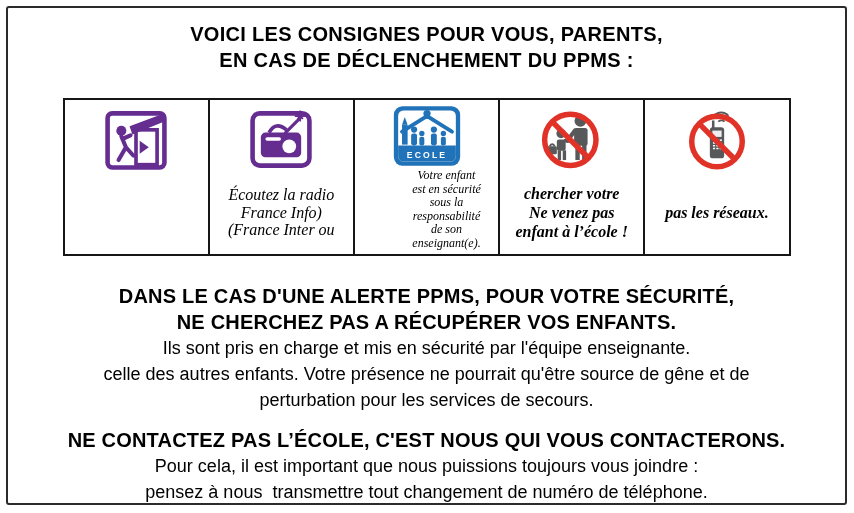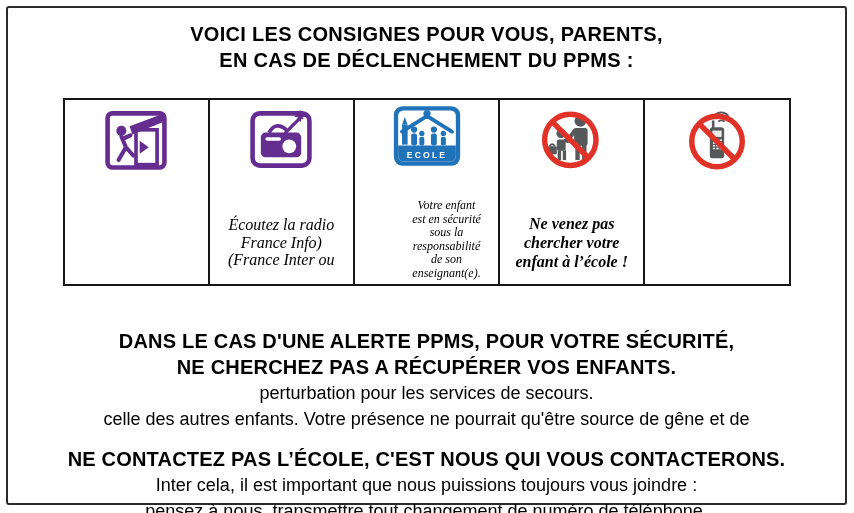--- a/index.html
+++ b/index.html
@@ -15,40 +15,39 @@
   .title { text-align:center; font-weight:bold; font-size:20px; line-height:26px; letter-spacing:0.3px; }
 
   .pictotable {
     width:724px; margin:25px auto 0; display:flex;
     border:2px solid #161616; background:#fff;
   }
   .cell {
     flex:1 1 0; min-width:0; min-height:118px; box-sizing:border-box;
     display:flex; flex-direction:column; align-items:center;
     padding:3px 2px 4px;
-    gap:30px;
   }
   .cell + .cell { border-left:2px solid #161616; }
   .icon-wrap { height:72px; display:flex; align-items:center; justify-content:center; }
   .cell.small-icon .icon-wrap { height:66px; }
   .caption {
     flex:1; display:flex; flex-direction:column; justify-content:center;
     text-align:center; font-family:"Liberation Serif", serif; font-style:italic;
     font-size:16px; line-height:17.5px;
   }
   .cell.fine .caption { font-size:12px; line-height:13.5px;margin-left:40px; }
   .cell.strong .caption { font-weight:bold; font-size:16px; line-height:19px; }
 
   .ic-purple { color:var(--purple); }
   .ic-blue   { color:var(--blue); }
   .grayfill  { fill:var(--gray); }
   .graystroke{ stroke:var(--gray); fill:none; }
   .redstroke { stroke:var(--red); fill:none; }
 
-  .alert-block   { margin-top:42px; text-align:center; font-size:18px; line-height:26px; }
+  .alert-block   { margin-top:27px; text-align:center; font-size:18px; line-height:26px; }
   .contact-block { margin-top:14px; text-align:center; font-size:18px; line-height:26px; }
   .hb { font-weight:bold; font-size:20px; letter-spacing:0.2px; }
   .u  { text-decoration-thickness:2px; text-underline-offset:3px; }
   .prewrap { white-space:pre-wrap; }
 </style>
 </head>
 <body>
 
 <div class="sheet">
   <div class="frame">
@@ -136,22 +135,22 @@
               <rect x="10.5" y="46.5" width="11.5" height="9.5" rx="1.5"></rect>
             </g>
             <path class="graystroke" d="M43.5,28 L34.5,40" stroke-width="5" stroke-linecap="round"></path>
             <path class="graystroke" d="M32,40 L36,40.5" stroke-width="4" stroke-linecap="round"></path>
             <path class="graystroke" d="M13.5,46.5 q3,-4.5 6,0" stroke-width="2.2"></path>
             <circle class="redstroke" cx="38" cy="39" r="30.5" stroke-width="6.5"></circle>
             <line class="redstroke" x1="17" y1="18" x2="59" y2="60" stroke-width="6.5"></line>
           </svg>
         </div>
         <div class="caption">
+          <div>chercher votre</div>
           <div>Ne venez pas</div>
-          <div>chercher votre</div>
           <div>enfant à l’école !</div>
         </div>
       </div>
 
       <div class="cell strong">
         <div class="icon-wrap">
           <svg viewBox="0 0 80 76" width="68" height="64" aria-hidden="true">
             <g class="grayfill">
               <rect x="34" y="16" width="3" height="10"></rect>
               <rect x="31.5" y="24" width="17" height="37" rx="3.5"></rect>
@@ -174,32 +173,34 @@
             <g class="graystroke" stroke-width="2.2">
               <path d="M41.5,17.5 a5,5 0 0 1 7.5,0"></path>
               <path d="M39,14 a8,8 0 0 1 12,0"></path>
               <path d="M36.5,10.5 a11,11 0 0 1 17,0"></path>
             </g>
             <circle class="redstroke" cx="40" cy="41" r="30" stroke-width="6.5"></circle>
             <line class="redstroke" x1="19" y1="20" x2="61" y2="62" stroke-width="6.5"></line>
           </svg>
         </div>
         <div class="caption">
+          <div>pas les réseaux.</div>
         </div>
       </div>
 
     </div>
 
     <div class="alert-block">
       <div class="hb">DANS LE CAS D'UNE ALERTE PPMS, POUR VOTRE SÉCURITÉ,</div>
       <div class="hb u">NE CHERCHEZ PAS A RÉCUPÉRER VOS ENFANTS.</div>
+      <div>Ils sont pris en charge et mis en sécurité par l'équipe enseignante.</div>
+      <div>celle des autres enfants. Votre présence ne pourrait qu'être source de gêne et de</div>
       <div>perturbation pour les services de secours.</div>
-      <div>celle des autres enfants. Votre présence ne pourrait qu'être source de gêne et de</div>
     </div>
 
     <div class="contact-block">
       <div class="hb">NE CONTACTEZ PAS L’ÉCOLE, C'EST NOUS QUI VOUS CONTACTERONS.</div>
-      <div>Inter cela, il est important que nous puissions toujours vous joindre :</div>
+      <div>Pour cela, il est important que nous puissions toujours vous joindre :</div>
       <div class="u prewrap">pensez à nous  transmettre tout changement de numéro de téléphone.</div>
     </div>
 
   </div>
 </div>
 
 </body></html>

